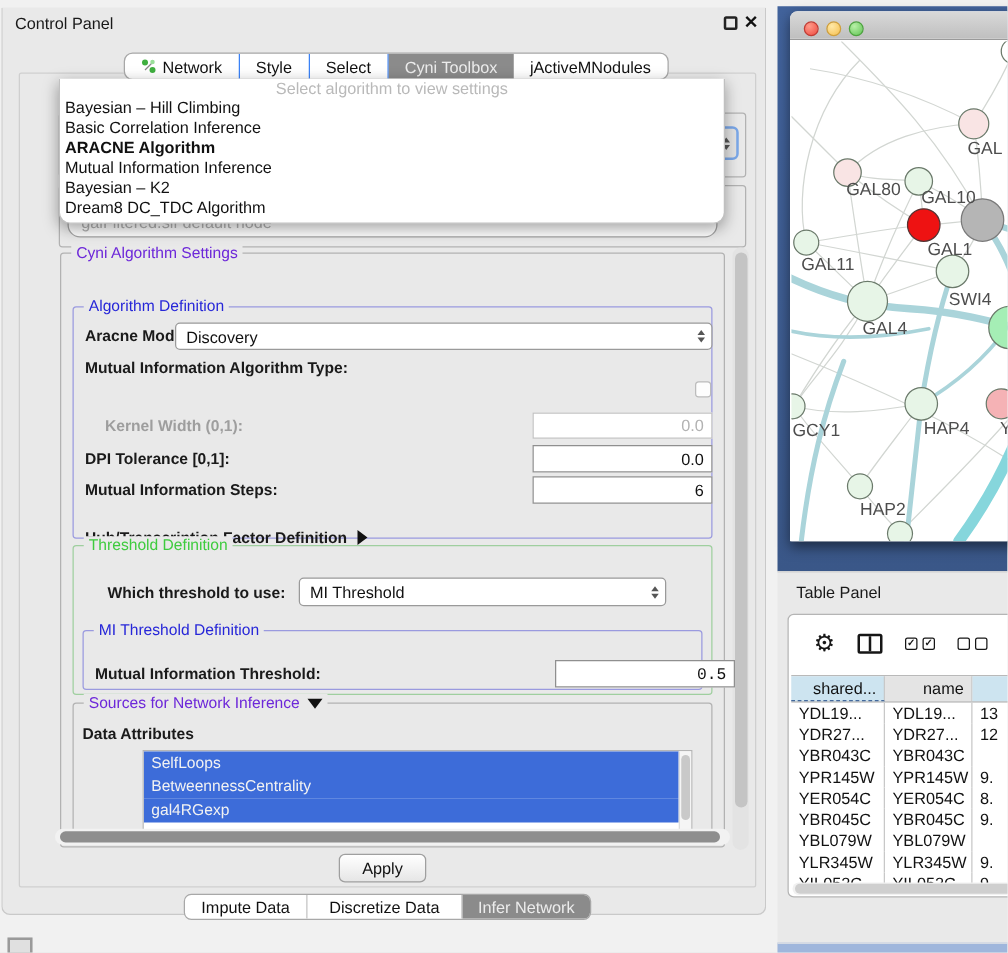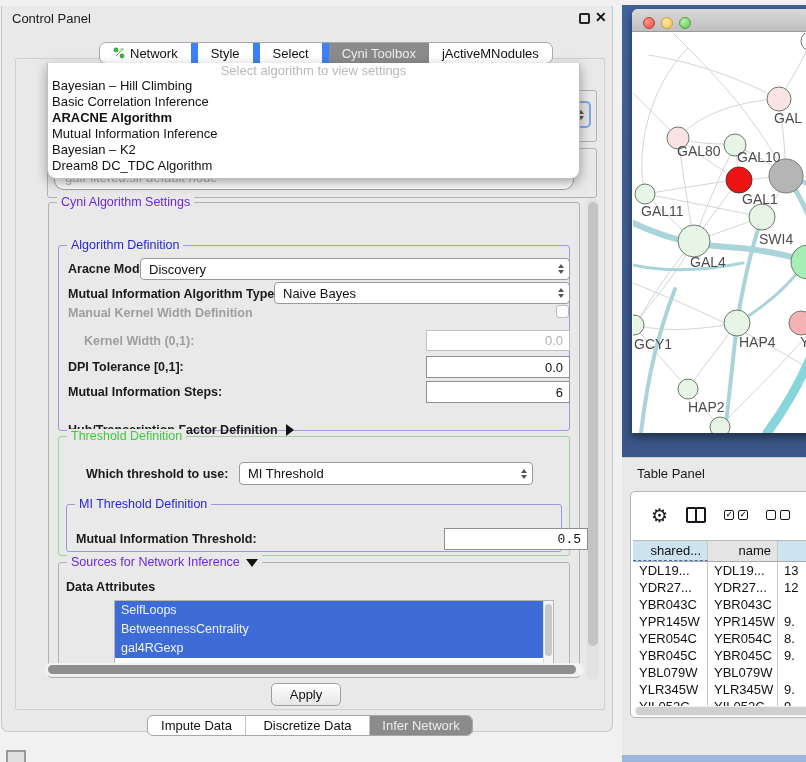--- a/index.html
+++ b/index.html
@@ -16,21 +16,21 @@
                border:2px solid #222; border-radius:2px; background:transparent; }
   .close-btn { position:absolute; left:593px; top:3px; font-size:14px; font-weight:bold; color:#111; }
 
   .content-box { position:absolute; left:13px; top:52px; width:590px; height:652px;
                  border:1px solid #cfcfcf; border-radius:2px; background:#e9e9e9; }
 
   
   .tabstrip { position:absolute; left:97px; top:36px; height:22px; display:flex;
               background:#ffffff; border:1px solid #a8a8a8; border-radius:7px; overflow:hidden; z-index:5; }
   .tab { font-size:13px; color:#111; display:flex; align-items:center; justify-content:center;
-         padding:0 13px; border-right:7px solid #3b82f6; white-space:nowrap; }
+         padding:0 13px; border-right:1px solid #3b82f6; white-space:nowrap; }
   .tab:last-child { border-right:none; }
   .tab.sel { background:#8b8b8b; color:#ececec; border-right:none; }
   .net-ico { display:inline-block; width:12px; height:12px; margin-right:5px; position:relative; }
 
   
   .popup { position:absolute; left:45px; top:57px; width:533px; height:116px; background:#ffffff;
            border:1px solid #c0c0c0; border-top:none; border-radius:0 0 9px 9px;
            box-shadow:0 4px 12px rgba(0,0,0,0.35); z-index:40; overflow:hidden; }
   .popup .prompt { font-size:13px; color:#b9b9b9; text-align:center; height:15px; line-height:15px; }
   .popup .item { font-size:13px; color:#111; height:16px; line-height:16px; padding-left:4px; white-space:nowrap; }
@@ -202,28 +202,20 @@
     </div>
     <span class="lbl" style="left:66px; top:256px;">Aracne Mode:</span>
     <div class="combo" style="left:138px; top:252px; width:430px; height:22px;">
       <span>Discovery</span>
       <span class="stepper">
           <span class="tri-up"></span>
           <span class="tri-dn"></span>
         </span>
     </div>
     <span class="lbl" style="left:66px; top:281px;">Mutual Information Algorithm Type:</span>
-    <div class="combo" style="left:272px; top:276px; width:296px; height:22px;">
-      <span>Naive Bayes</span>
-      <span class="stepper">
-          <span class="tri-up"></span>
-          <span class="tri-dn"></span>
-        </span>
-    </div>
-    <span class="lbl dis" style="left:66px; top:300px;">Manual Kernel Width Definition</span>
     <span class="checkbox" style="left:554px; top:299px;"></span>
     <span class="lbl dis" style="left:66px; top:328px;margin-left:16px;">Kernel Width (0,1):</span>
     <div class="tfield dis" style="left:424px; top:324px; width:144px; height:21px;">
       <span>0.0</span>
     </div>
     <span class="lbl" style="left:66px; top:354px;">DPI Tolerance [0,1]:</span>
     <div class="tfield" style="left:424px; top:350px; width:144px; height:22px;">
       <span>0.0</span>
     </div>
     <span class="lbl" style="left:66px; top:379px;">Mutual Information Steps:</span>

